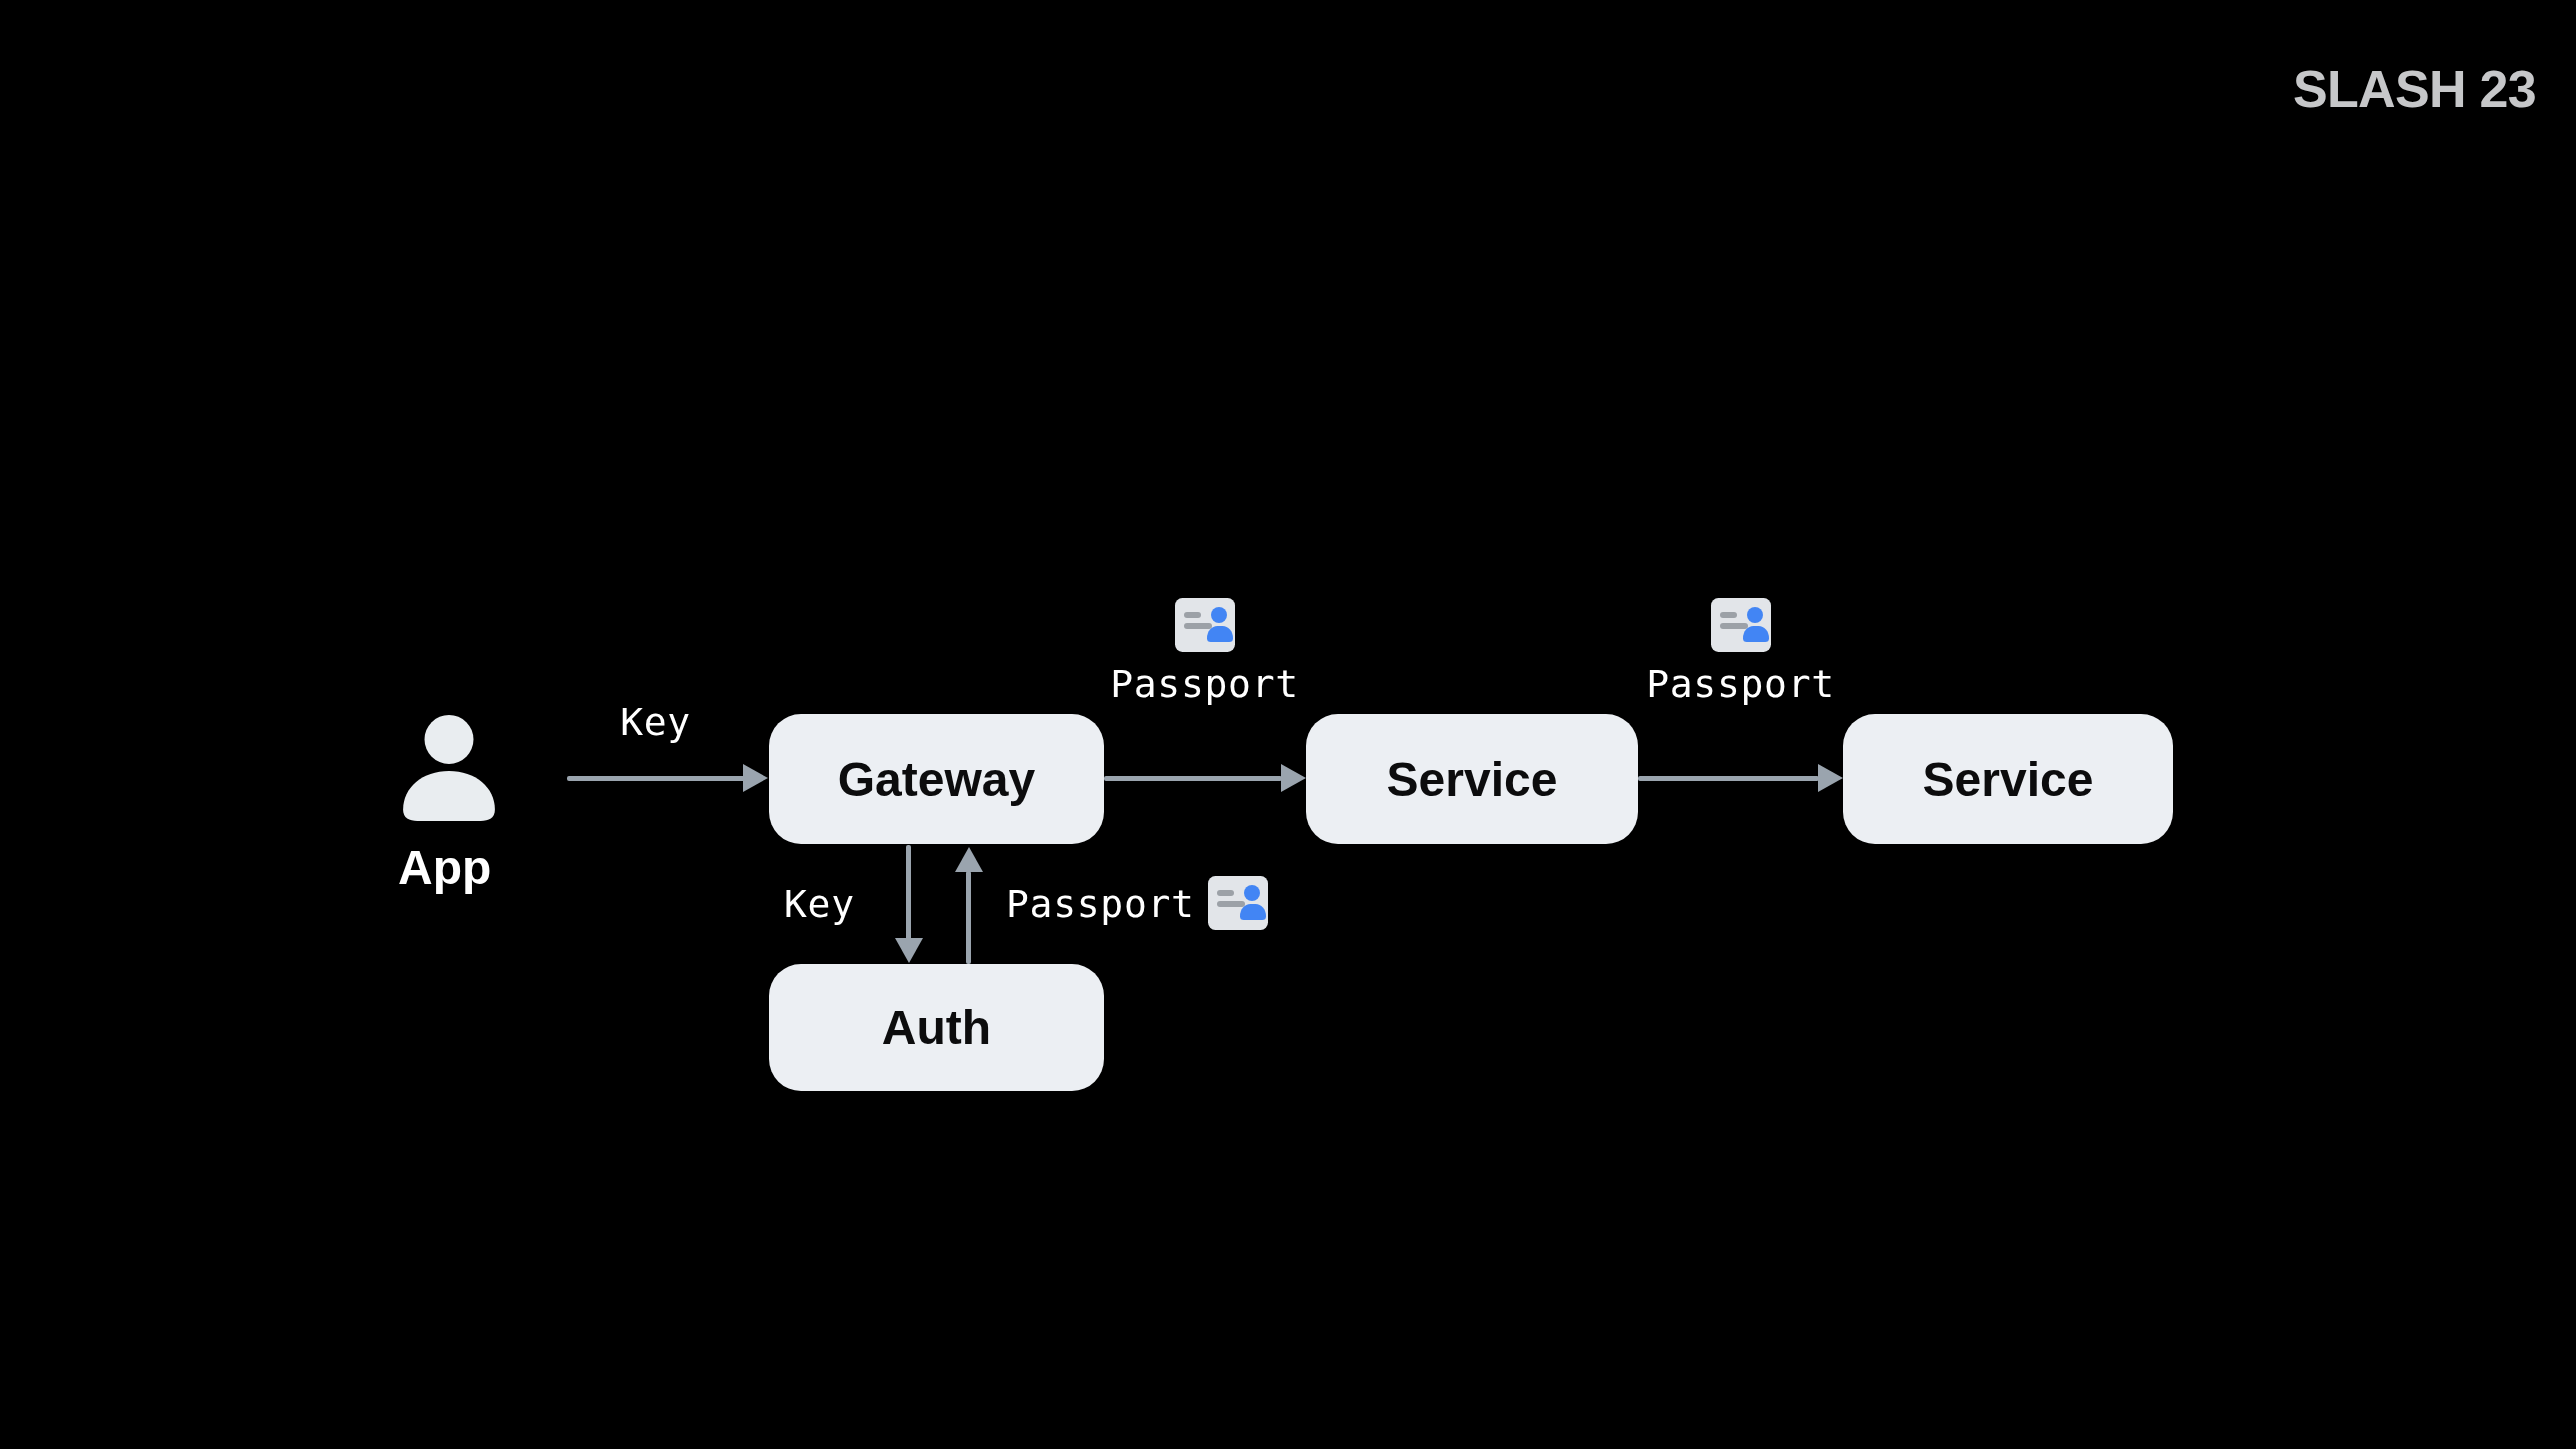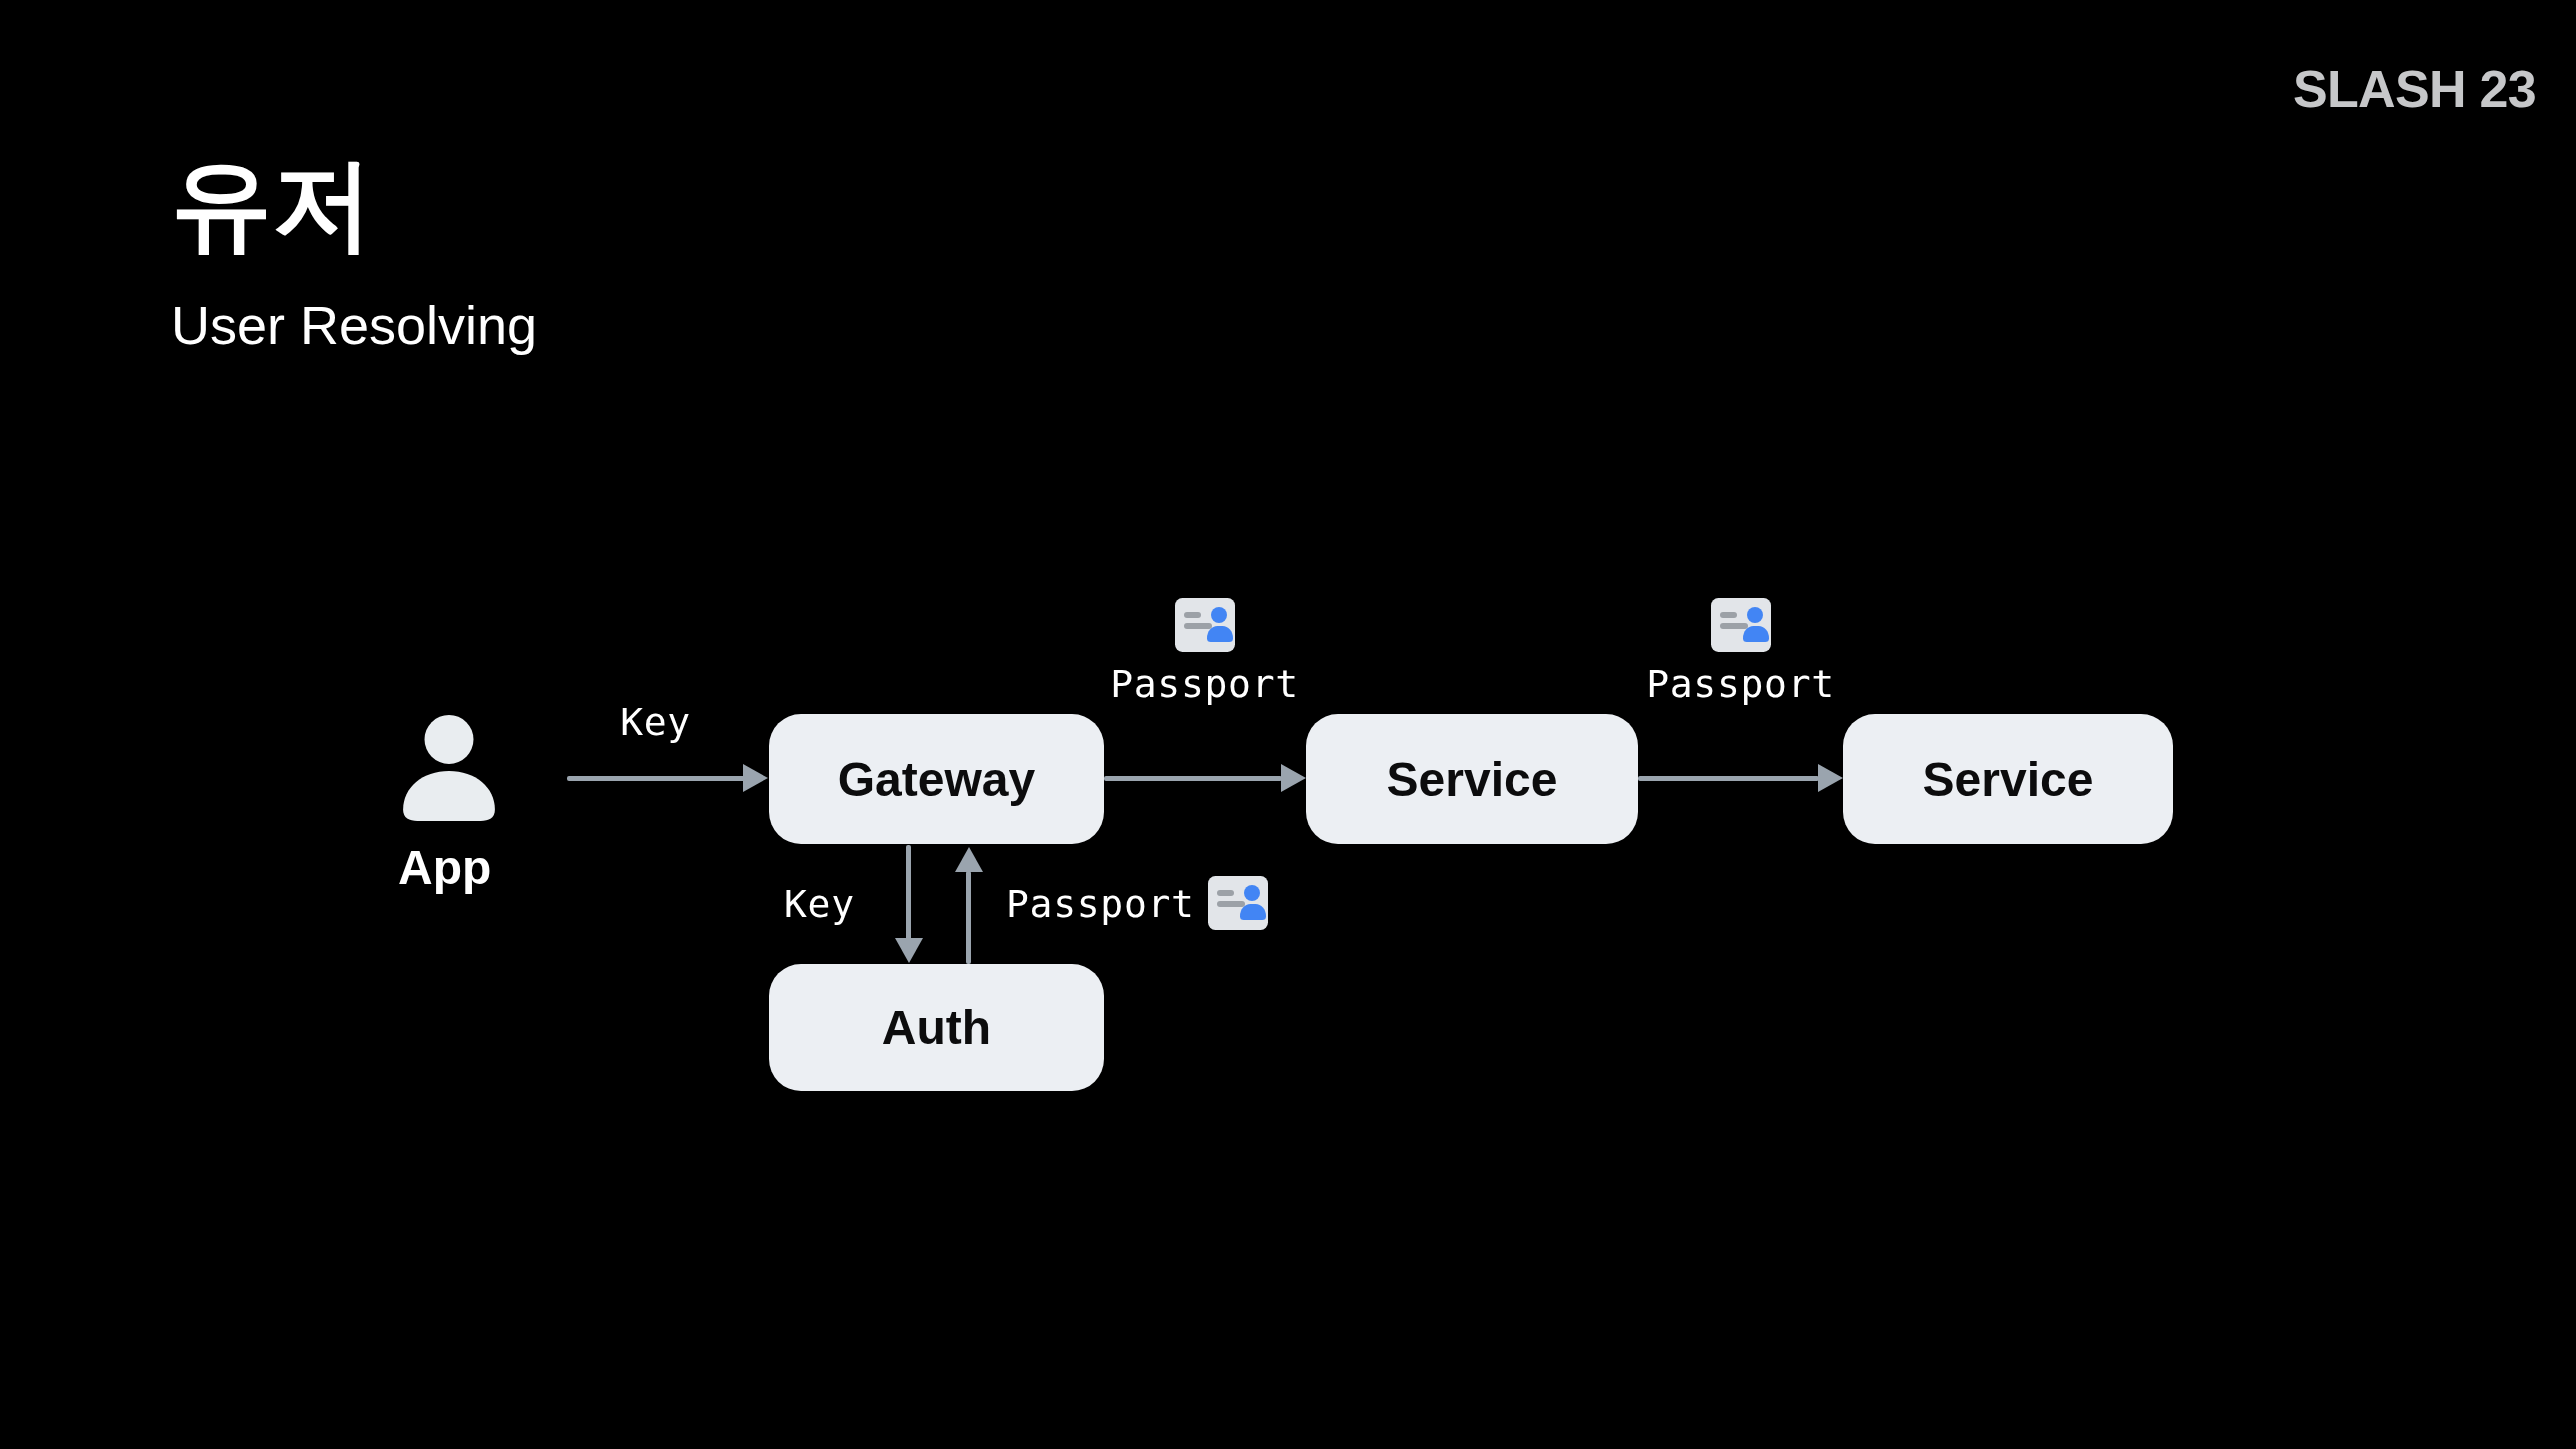--- a/index.html
+++ b/index.html
@@ -94,22 +94,20 @@
     border-radius:12.7px 12.7px 4.7px 4.7px / 14.8px 14.8px 4.7px 4.7px;
     background:var(--icon-person);
   }
 </style>
 </head>
 <body>
 
 <div class="slide">
 
   <div class="logo">SLASH 23</div>
-  <div class="title">유저</div>
-  <div class="subtitle">User Resolving</div>
 
   <div class="app-icon">
     <svg viewBox="0 0 100 110" xmlns="http://www.w3.org/2000/svg">
       <circle cx="50" cy="27" r="24"></circle>
       <path d="M50 58 C 24 58 5 74 5 96 C 5 104 11 107 19 107 L 81 107 C 89 107 95 104 95 96 C 95 74 76 58 50 58 Z"></path>
     </svg>
   </div>
   <div class="app-label">App</div>
 
   <div class="edge-label centered" style="left:567px;top:703px;width:177px;">Key</div>

